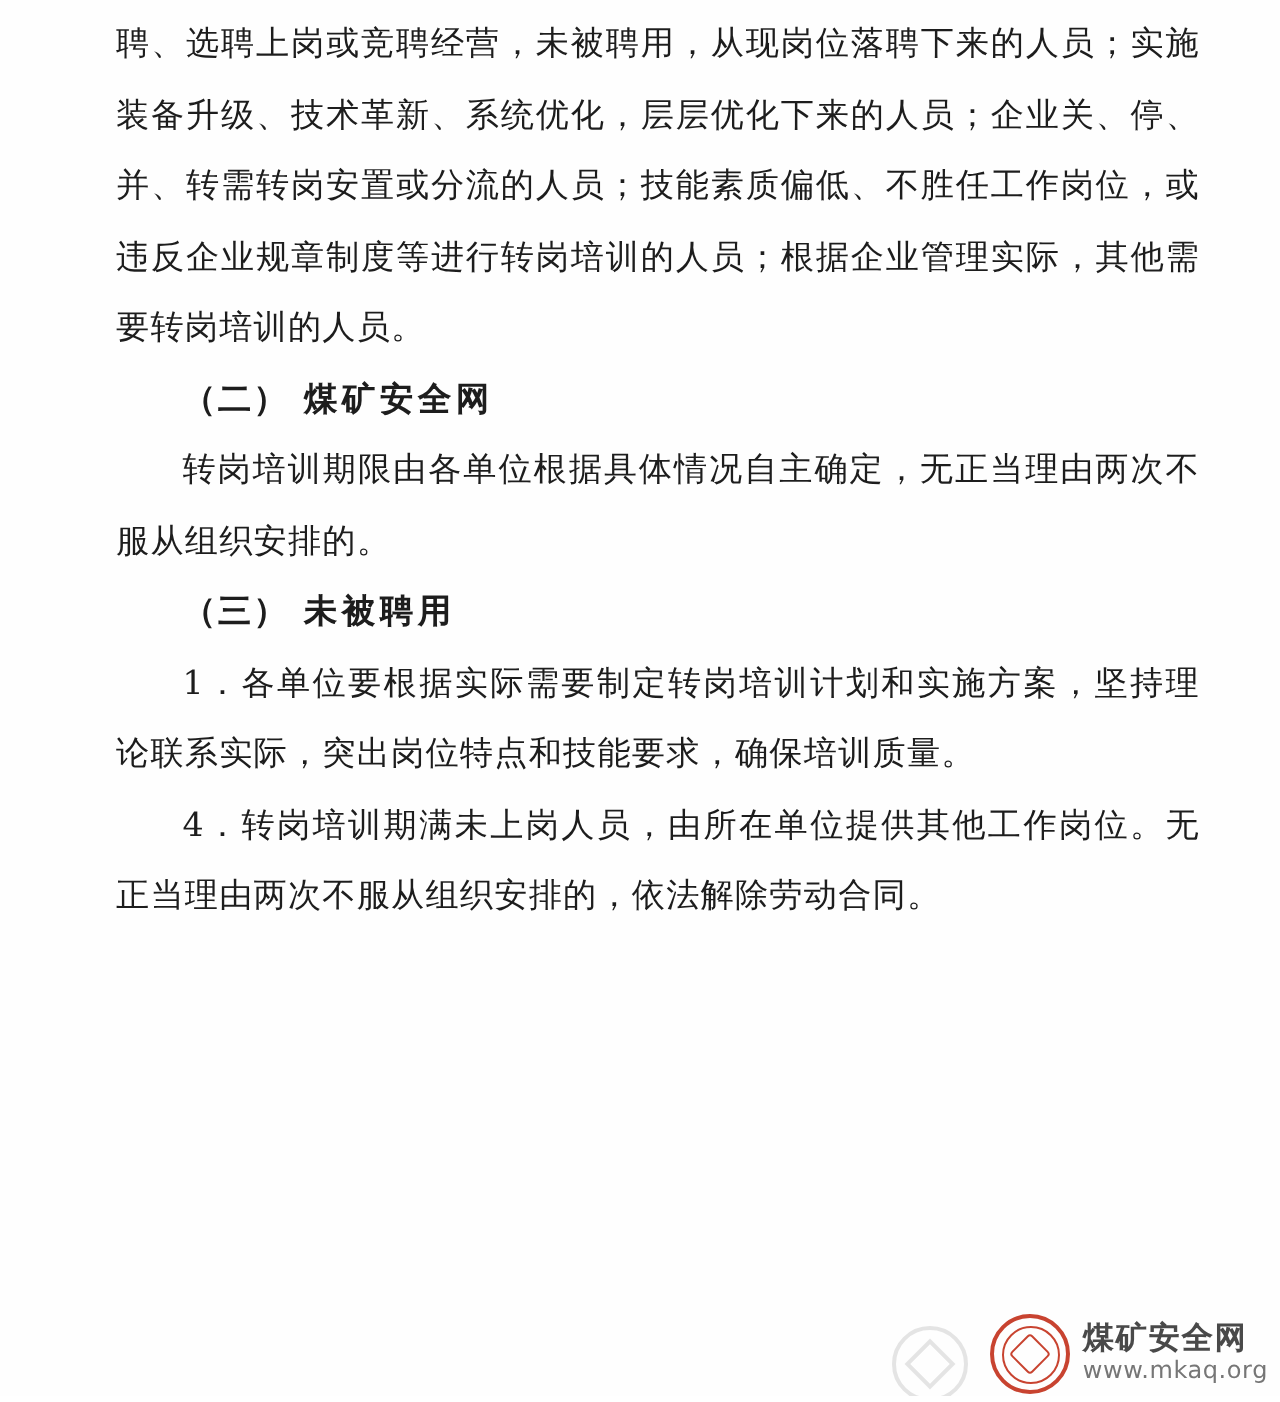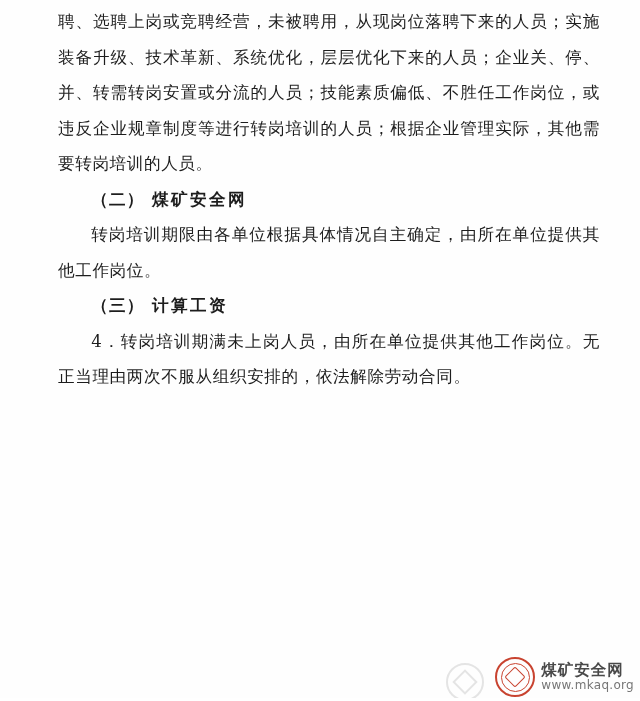--- a/index.html
+++ b/index.html
@@ -154,28 +154,31 @@
 
 <div class="page">
   <div class="doc-body">
 
     <p class="para">聘、选聘上岗或竞聘经营，未被聘用，从现岗位落聘下来的人员；实施装备升级、技术革新、系统优化，层层优化下来的人员；企业关、停、并、转需转岗安置或分流的人员；技能素质偏低、不胜任工作岗位，或违反企业规章制度等进行转岗培训的人员；根据企业管理实际，其他需要转岗培训的人员。</p>
 
     <p class="heading">
       <span class="hnum">（二）</span><span class="htext">煤矿安全网</span>
     </p>
 
-    <p class="para indent">转岗培训期限由各单位根据具体情况自主确定，由所在单位提供其他工作岗位。</p>
+    <p class="para indent">转岗培训期限由各单位根据具体情况自主确定，无正当理由两次不服从组织安排的。</p>
 
     <p class="heading">
-      <span class="hnum">（三）</span><span class="htext">计算工资</span>
-    </p>
-
-
-
+      <span class="hnum">（三）</span><span class="htext">未被聘用</span>
+    </p>
+
+
+
+    <p class="list-item">
+      <span class="num">1．</span><span>各单位要根据实际需要制定转岗培训计划和实施方案，坚持理论联系实际，突出岗位特点和技能要求，确保培训质量。</span>
+    </p>
 
 
 
     <p class="list-item">
       <span class="num">4．</span><span>转岗培训期满未上岗人员，由所在单位提供其他工作岗位。无正当理由两次不服从组织安排的，依法解除劳动合同。</span>
     </p>
 
   </div>
 
   <div class="ghost-mark">

